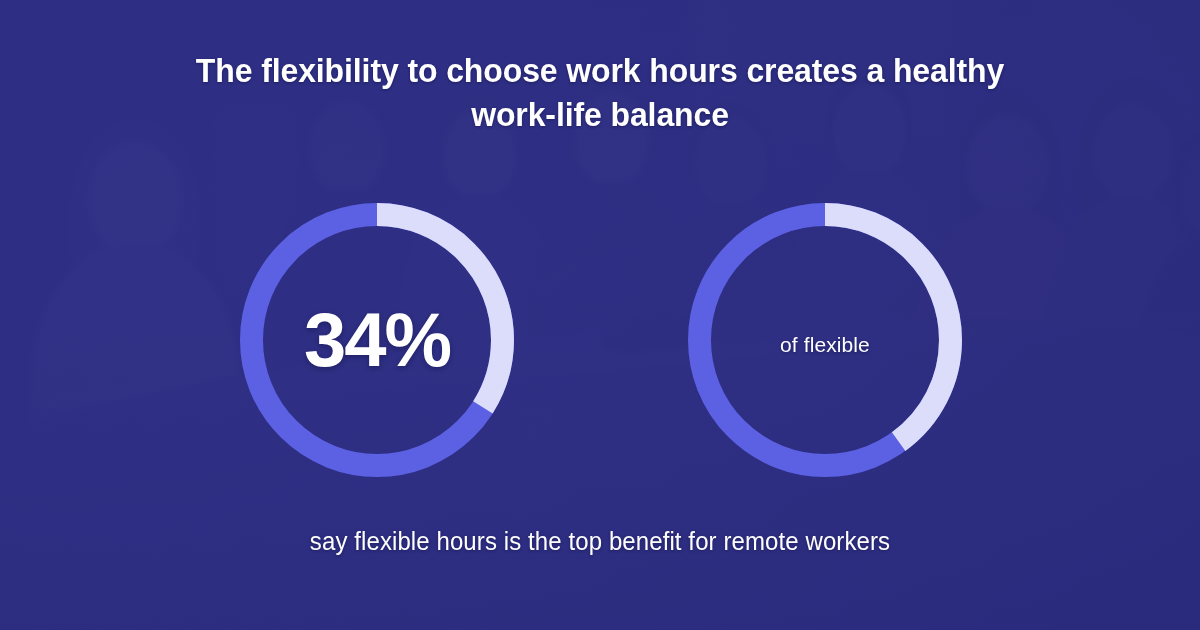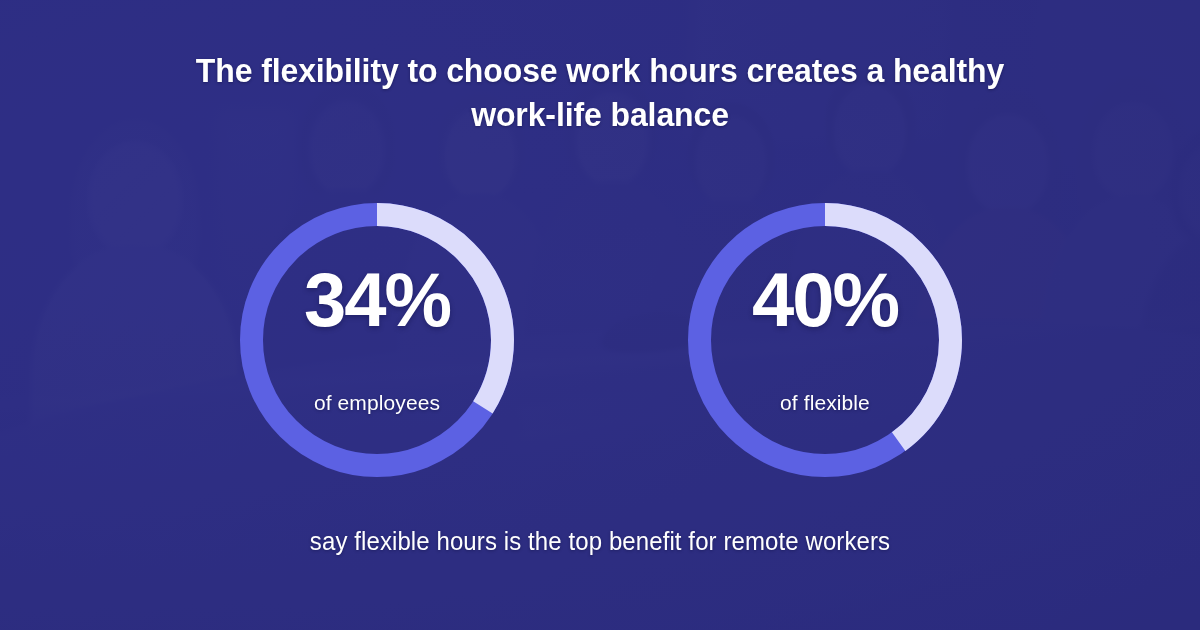--- a/index.html
+++ b/index.html
@@ -291,31 +291,29 @@
 
     <div class="donuts">
 
       <div class="donut donut-1">
         <svg viewBox="0 0 274 274">
           <circle cx="137" cy="137" r="125.5" fill="none" stroke="#5c61e3" stroke-width="23"></circle>
           <circle class="arc-value" id="arc1" cx="137" cy="137" r="125.5" fill="none" stroke="#dcdcfb" stroke-width="23" stroke-dasharray="268.10 788.54" transform="rotate(-90 137 137)"></circle>
         </svg>
         <div class="donut-center">
           <div class="pct">34%</div>
-          <div class="sub">of employees</div>
         </div>
       </div>
 
       <div class="donut donut-2">
         <svg viewBox="0 0 274 274">
           <circle cx="137" cy="137" r="125.5" fill="none" stroke="#5c61e3" stroke-width="23"></circle>
           <circle class="arc-value" id="arc2" cx="137" cy="137" r="125.5" fill="none" stroke="#dcdcfb" stroke-width="23" stroke-dasharray="315.42 788.54" transform="rotate(-90 137 137)"></circle>
         </svg>
         <div class="donut-center">
-          <div class="pct">40%</div>
           <div class="sub">of flexible</div>
         </div>
       </div>
 
     </div>
 
     <div class="caption">say flexible hours is the top benefit for remote workers</div>
   </div>
 </div>
 

